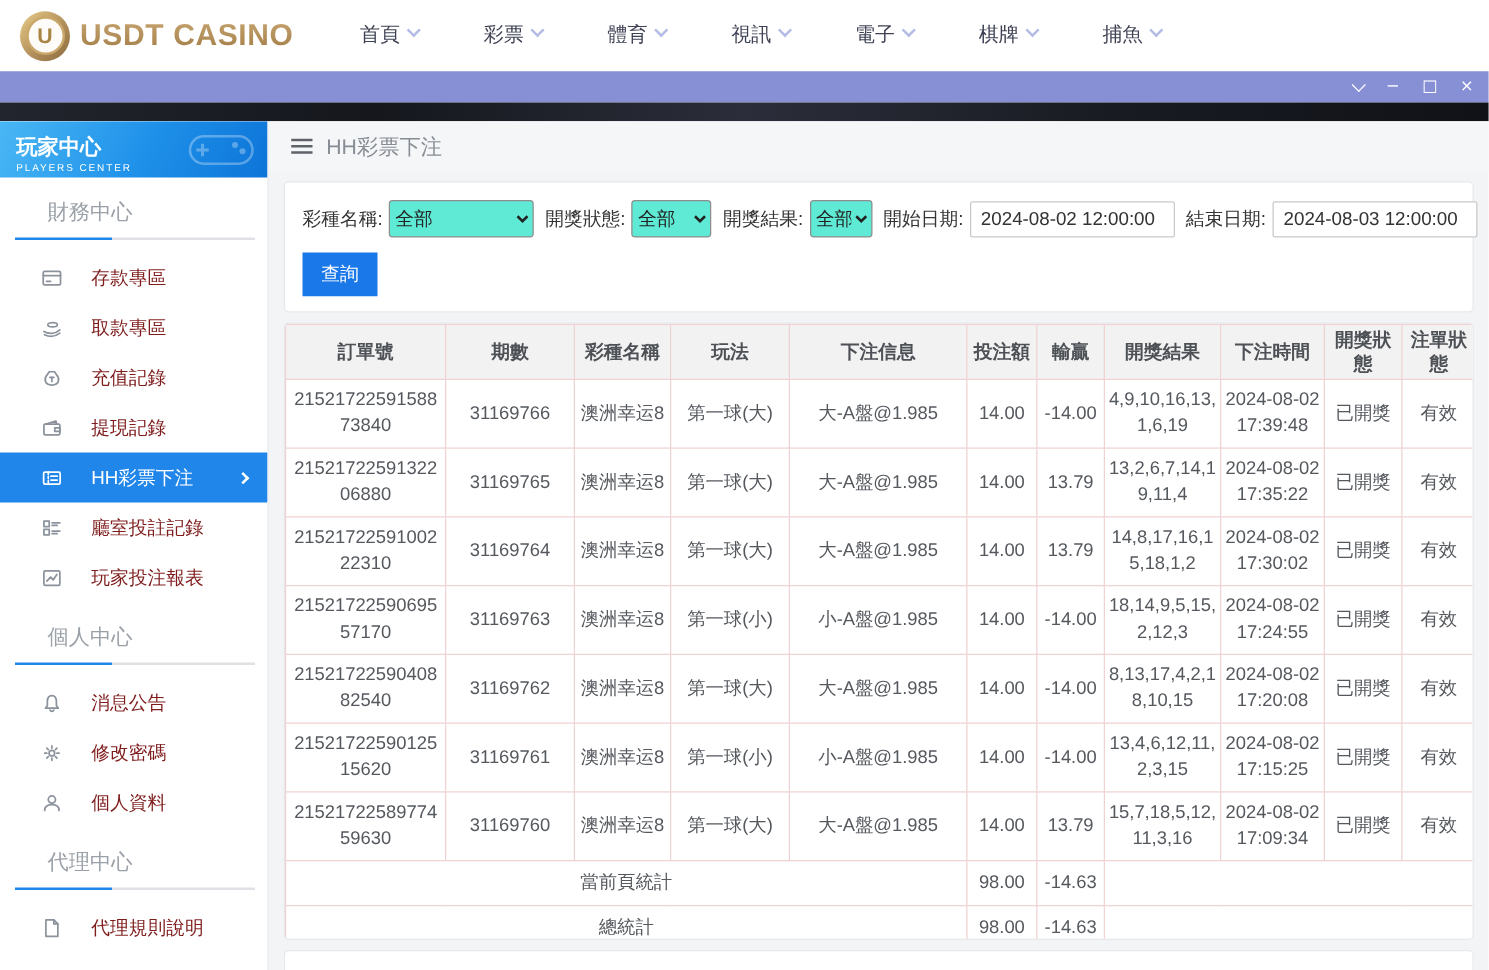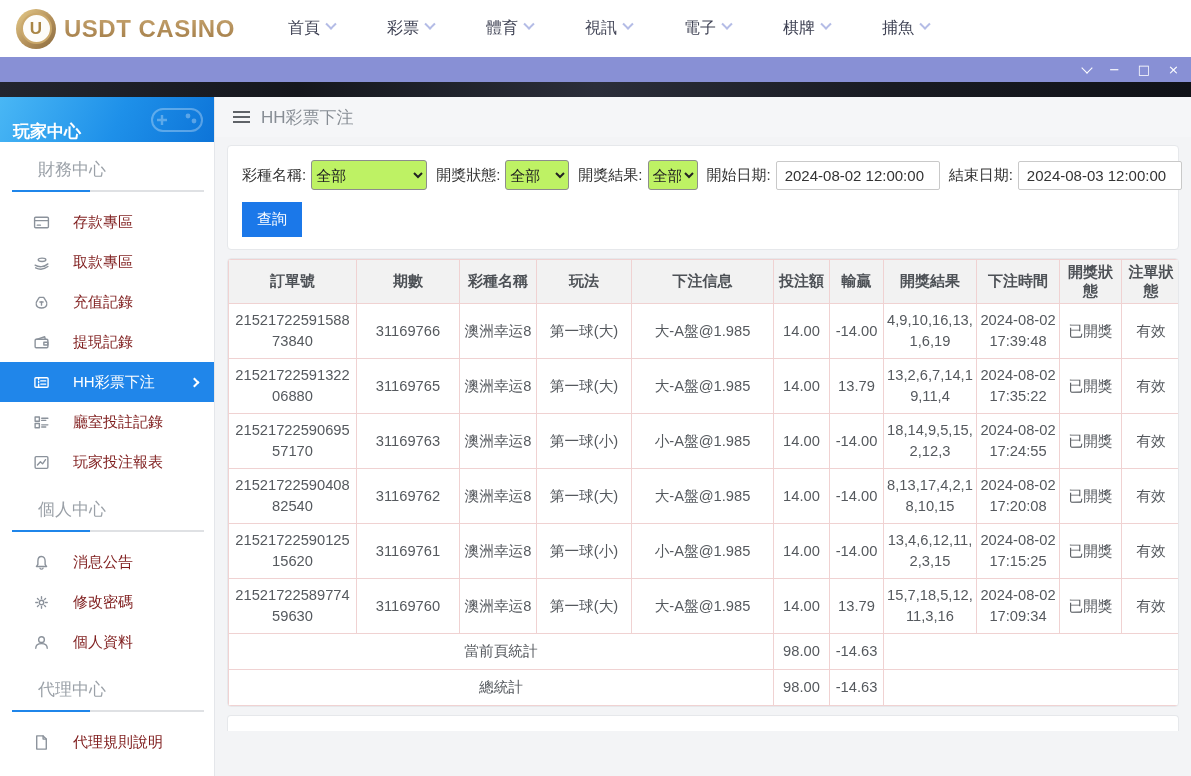--- a/index.html
+++ b/index.html
@@ -34,21 +34,21 @@
   
   .dark-strip { height:15px; flex:0 0 auto;
     background:linear-gradient(90deg,#23252e 0%,#15171d 25%,#2b2e3a 50%,#191b22 75%,#101218 100%); }
 
   
   .content { flex:1; display:flex; overflow:hidden; }
 
   
   .sidebar { width:215px; background:#fff; border-right:1px solid #e4e6ea; overflow:hidden; flex:0 0 auto; }
   .side-head { height:45px; background:linear-gradient(115deg,#49b7f5 0%,#1e90e9 55%,#0d74d8 100%);
-    color:#fff; padding:23px 10px 0 13px; position:relative; overflow:hidden; }
+    color:#fff; padding:9px 10px 0 13px; position:relative; overflow:hidden; }
   .side-title { font-size:17px; font-weight:bold; }
   .side-sub { font-size:8px; letter-spacing:1.5px; margin-top:1px; }
   .gamepad { position:absolute; right:8px; top:6px; opacity:0.3; }
   .side-section-title { margin:16px 0 0 38px; color:#9ba1a8; font-size:17px; }
   .side-divider { height:2px; margin:9px 10px 10px 12px;
     background:linear-gradient(to right,#1f86ea 0,#1f86ea 78px,#dfe1e4 78px); }
   .side-item { display:flex; align-items:center; height:40px; padding-left:33px; gap:22px;
     color:#7f1d1d; font-size:15px; cursor:pointer; }
   .side-item .s-icon { width:18px; height:18px; color:#8b929b; display:flex; align-items:center; }
   .side-item.active { background:#2086ea; color:#fff; }
@@ -62,21 +62,21 @@
     padding-left:18px; flex:0 0 auto; }
   .hamburger { width:17px; display:flex; flex-direction:column; gap:3px; cursor:pointer; }
   .hamburger i { height:2px; background:#5f6368; }
   .crumb-title { color:#878d94; font-size:17px; }
 
   .panel { background:#fff; border:1px solid #e6e8eb; border-radius:4px; margin:8px 12px 0 12px; }
   .filter-panel { padding:14px 14px 12px 14px; }
   .filter-row { display:flex; align-items:center; font-size:15px; color:#333; white-space:nowrap; }
   .f-label { margin-right:5px; }
   .filter-row > * { flex:0 0 auto; }
-  select { height:30px; border:1px solid #8d8d8d; border-radius:3px; font-size:15px; background:#bef264;
+  select { height:30px; border:1px solid #8d8d8d; border-radius:3px; font-size:15px; background:#5eead4;
     color:#222; margin-right:9px; font-family:"Liberation Sans","DejaVu Sans",sans-serif; }
   .sel-lottery { width:116px; } .sel-draw { width:64px; } .sel-order { width:50px; }
   .date-input { height:29px; width:164px; border:1px solid #c9c9c9; border-radius:2px; padding:0 8px;
     font-size:15px; color:#333; margin-right:9px; font-family:"Liberation Sans","DejaVu Sans",sans-serif; }
   .search-btn { margin-top:12px; background:#1b78e9; color:#fff; border:none; border-radius:0;
     padding:8px 15px; font-size:15px; cursor:pointer; }
 
   .table-panel { overflow:hidden; }
   table { width:100%; border-collapse:collapse; table-layout:fixed; color:#55595e; }
   th { background:#f2f2f2; font-weight:bold; color:#4d5156; height:44px; font-size:15px;
@@ -358,20 +358,33 @@
                 <td>第一球(大)</td>
                 <td>大-A盤@1.985</td>
                 <td>14.00</td>
                 <td>13.79</td>
                 <td class="break">13,2,6,7,14,19,11,4</td>
                 <td>2024-08-02 17:35:22</td>
                 <td>已開獎</td>
                 <td>有效</td>
               </tr>
               <tr class="data-row">
+                <td class="break">2152172259100222310</td>
+                <td>31169764</td>
+                <td>澳洲幸运8</td>
+                <td>第一球(大)</td>
+                <td>大-A盤@1.985</td>
+                <td>14.00</td>
+                <td>13.79</td>
+                <td class="break">14,8,17,16,15,18,1,2</td>
+                <td>2024-08-02 17:30:02</td>
+                <td>已開獎</td>
+                <td>有效</td>
+              </tr>
+              <tr class="data-row">
                 <td class="break">2152172259069557170</td>
                 <td>31169763</td>
                 <td>澳洲幸运8</td>
                 <td>第一球(小)</td>
                 <td>小-A盤@1.985</td>
                 <td>14.00</td>
                 <td>-14.00</td>
                 <td class="break">18,14,9,5,15,2,12,3</td>
                 <td>2024-08-02 17:24:55</td>
                 <td>已開獎</td>

